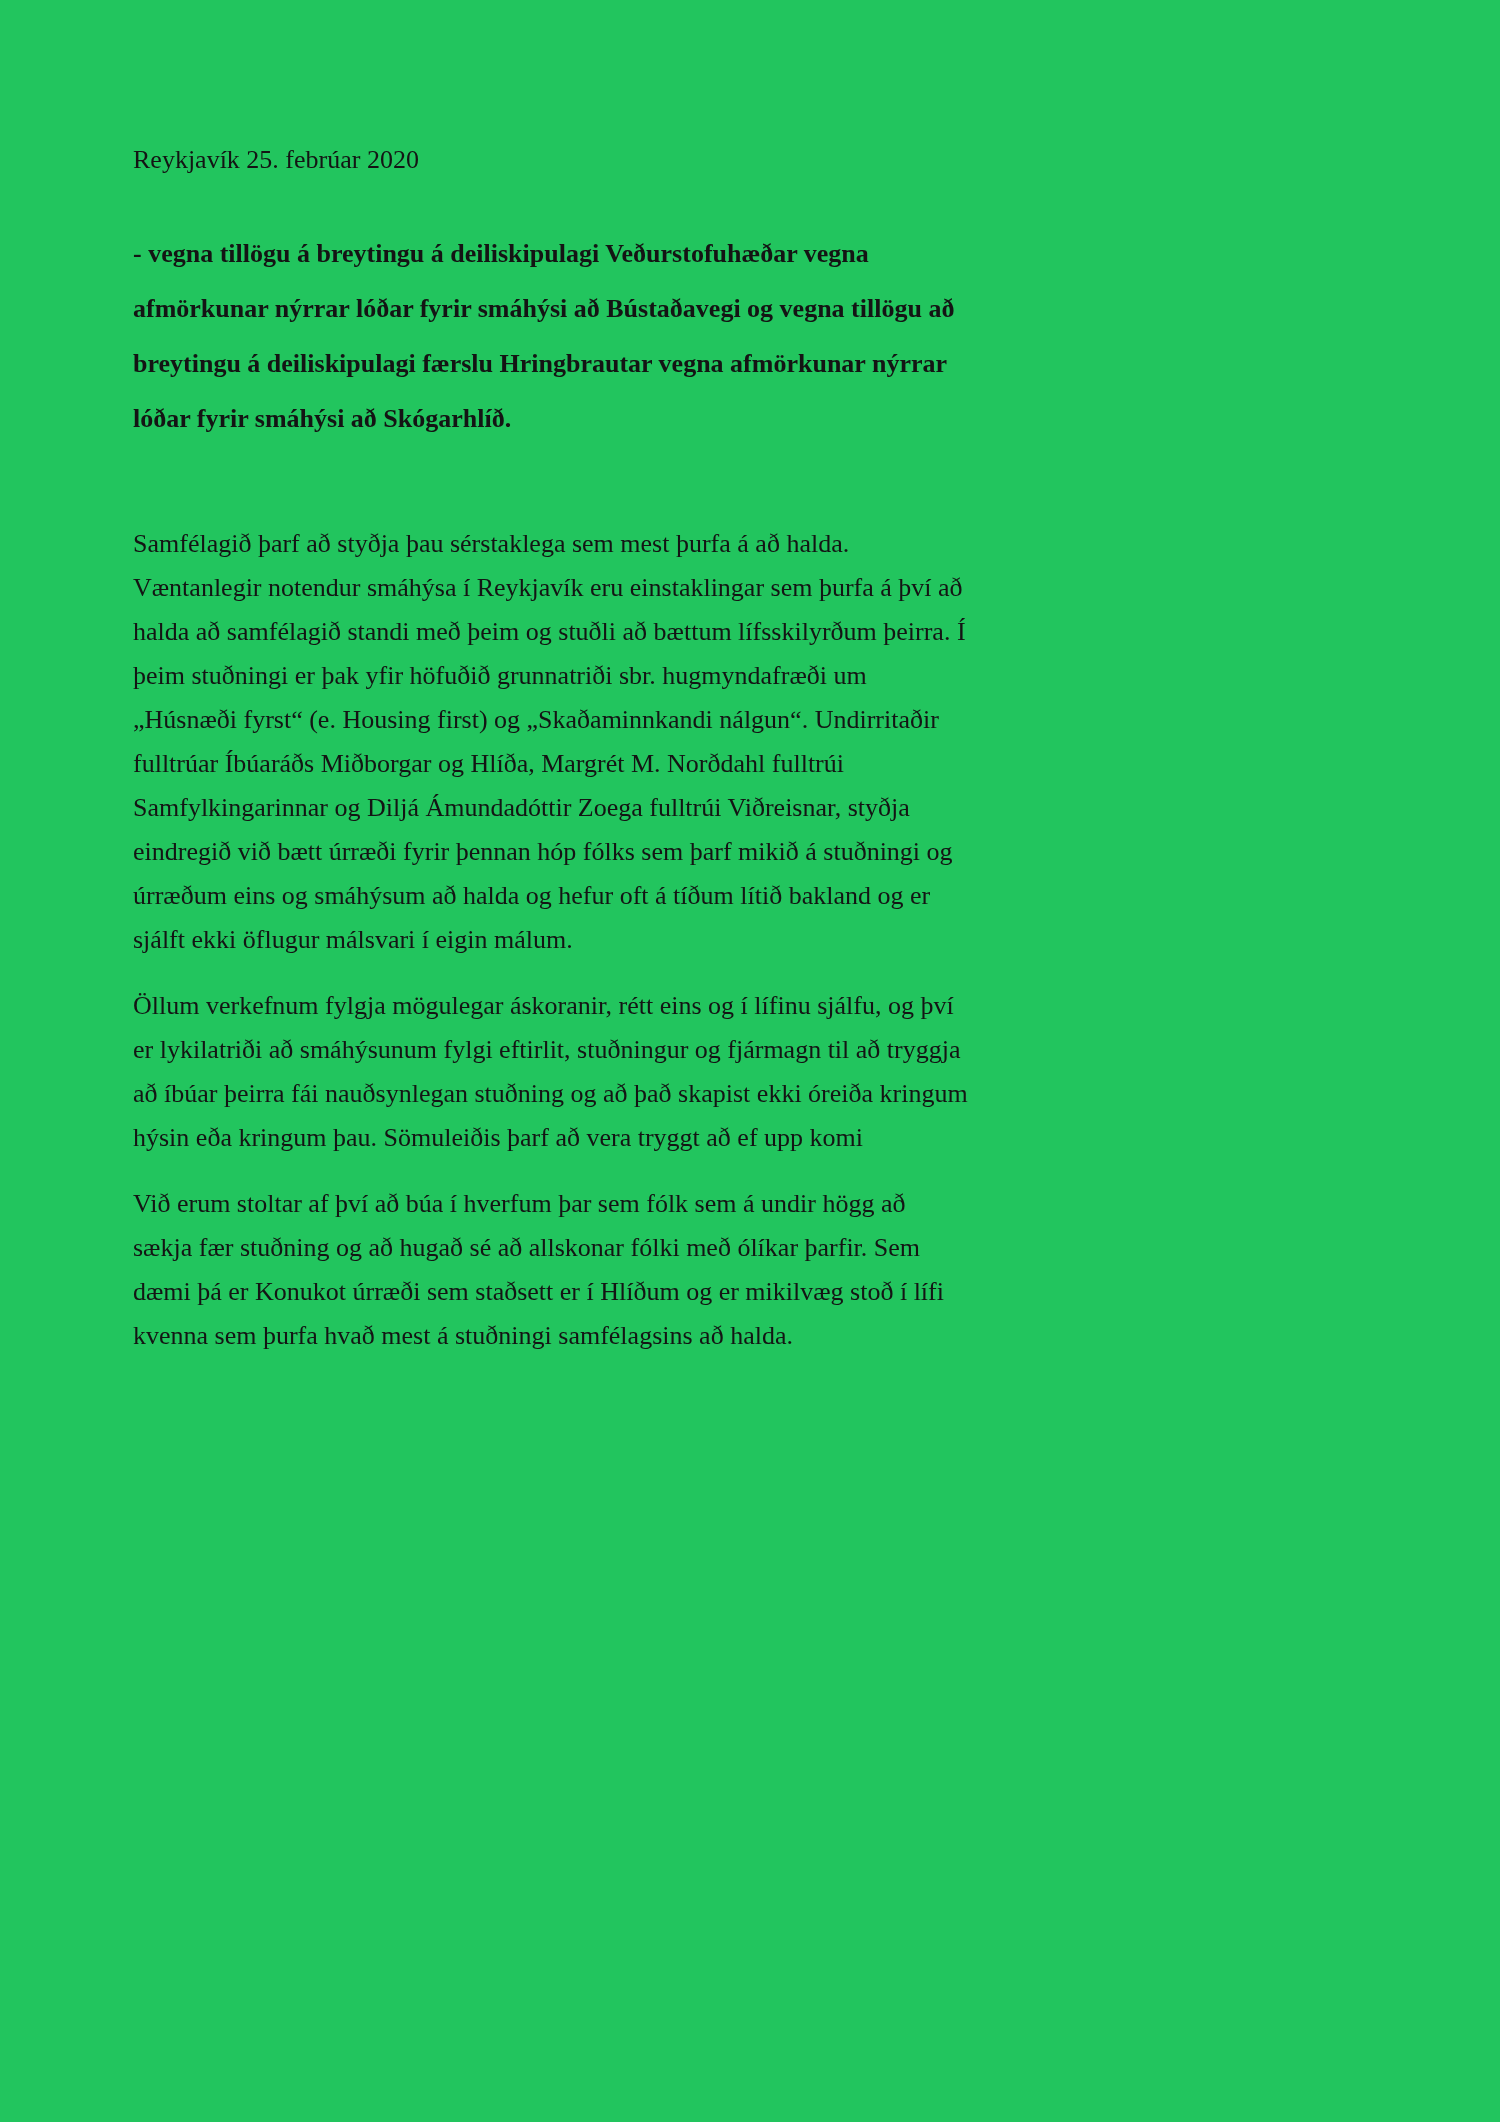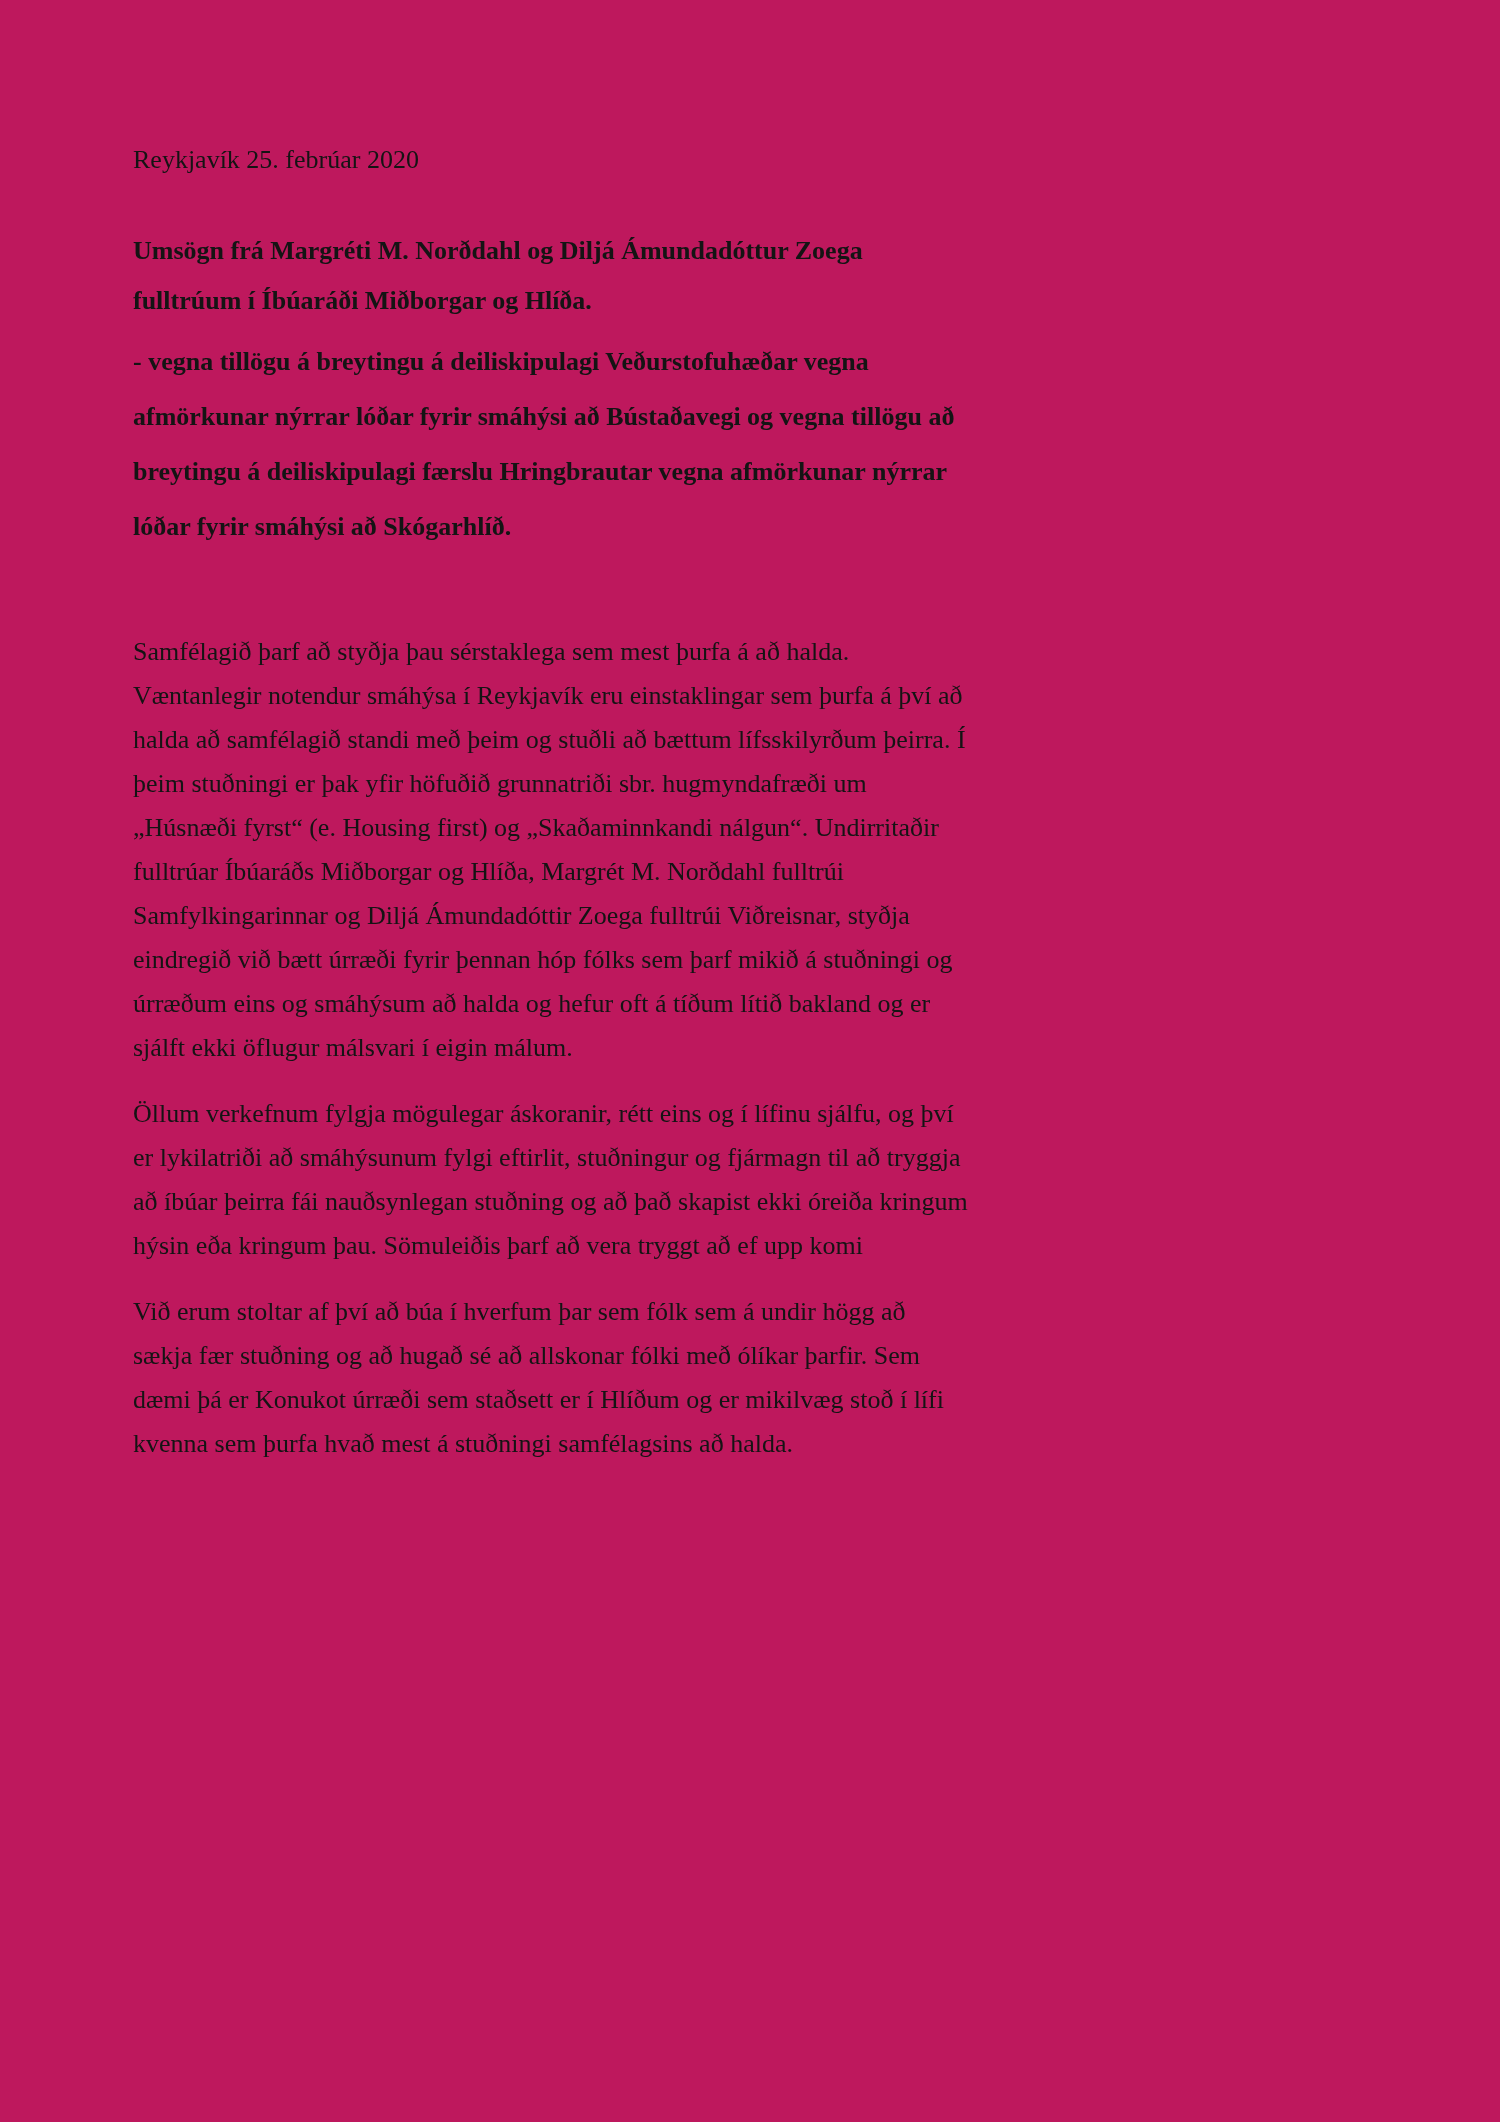--- a/index.html
+++ b/index.html
@@ -4,21 +4,21 @@
 <style>
   html, body {
     margin: 0;
     padding: 0;
     background: #ffffff;
   }
   .page {
     position: relative;
     width: 1500px;
     height: 2122px;
-    background: #be185d;
+    background: #22c55e;
     box-sizing: border-box;
     padding: 138px 180px 0 133px;
     overflow: hidden;
     font-family: "Liberation Serif", serif;
     color: #141414;
   }
   .multiline { white-space: pre-line; }
   .date-line {
     font-size: 26px;
     line-height: 44px;
@@ -43,22 +43,20 @@
     margin: 0 0 22px 0;
     max-width: 1190px;
   }
 </style>
 </head>
 <body>
 
 <div class="page">
   <p class="date-line">Reykjavík 25. febrúar 2020</p>
 
-  <h1 class="doc-title multiline">Umsögn frá Margréti M. Norðdahl og Diljá Ámundadóttur Zoega
-fulltrúum í Íbúaráði Miðborgar og Hlíða.</h1>
 
   <h2 class="doc-subtitle multiline">- vegna tillögu á breytingu á deiliskipulagi Veðurstofuhæðar vegna
 afmörkunar nýrrar lóðar fyrir smáhýsi að Bústaðavegi og vegna tillögu að
 breytingu á deiliskipulagi færslu Hringbrautar vegna afmörkunar nýrrar
 lóðar fyrir smáhýsi að Skógarhlíð.</h2>
 
   <p class="para multiline">Samfélagið þarf að styðja þau sérstaklega sem mest þurfa á að halda.
 Væntanlegir notendur smáhýsa í Reykjavík eru einstaklingar sem þurfa á því að
 halda að samfélagið standi með þeim og stuðli að bættum lífsskilyrðum þeirra. Í
 þeim stuðningi er þak yfir höfuðið grunnatriði sbr. hugmyndafræði um

